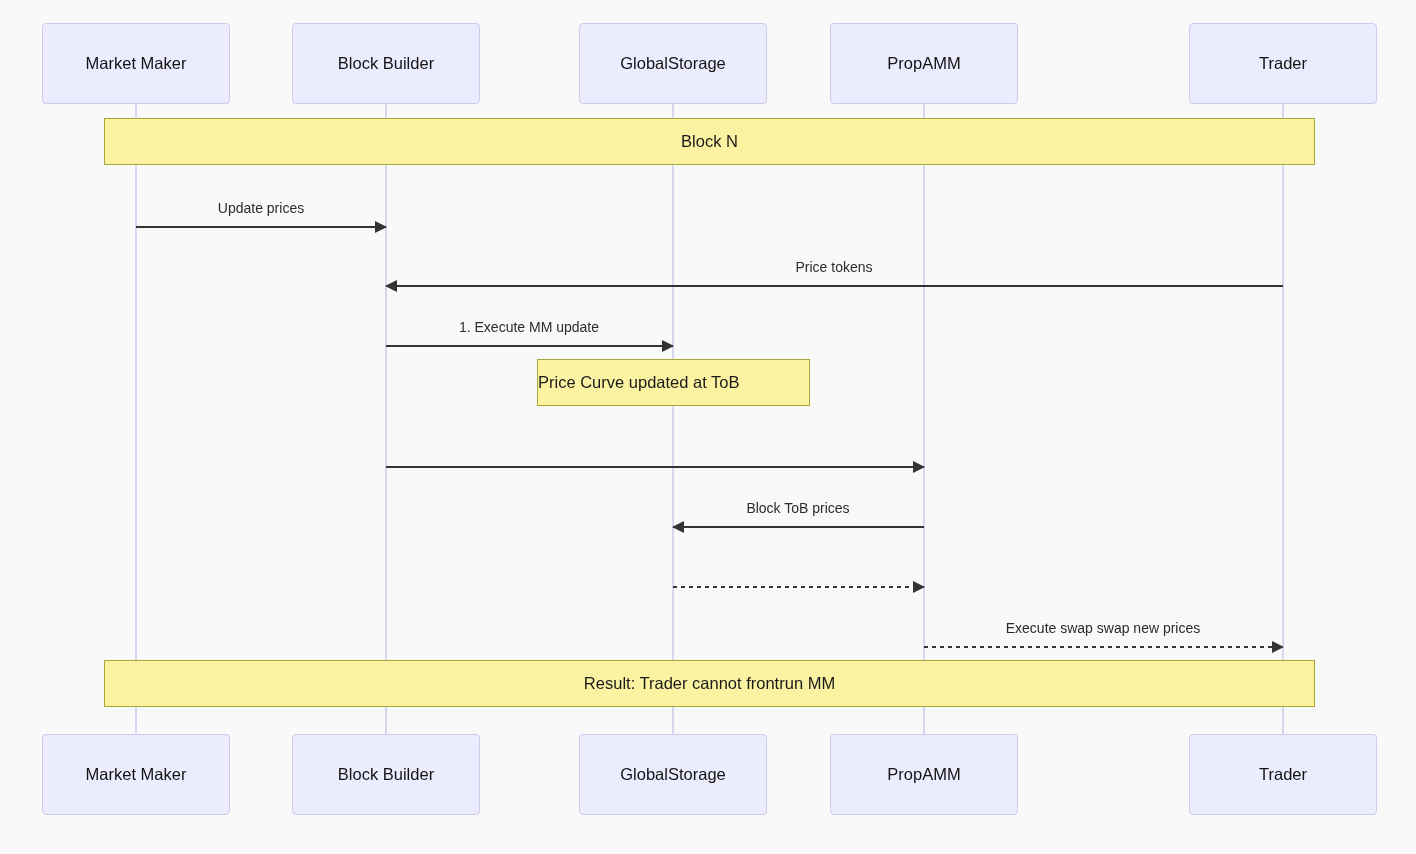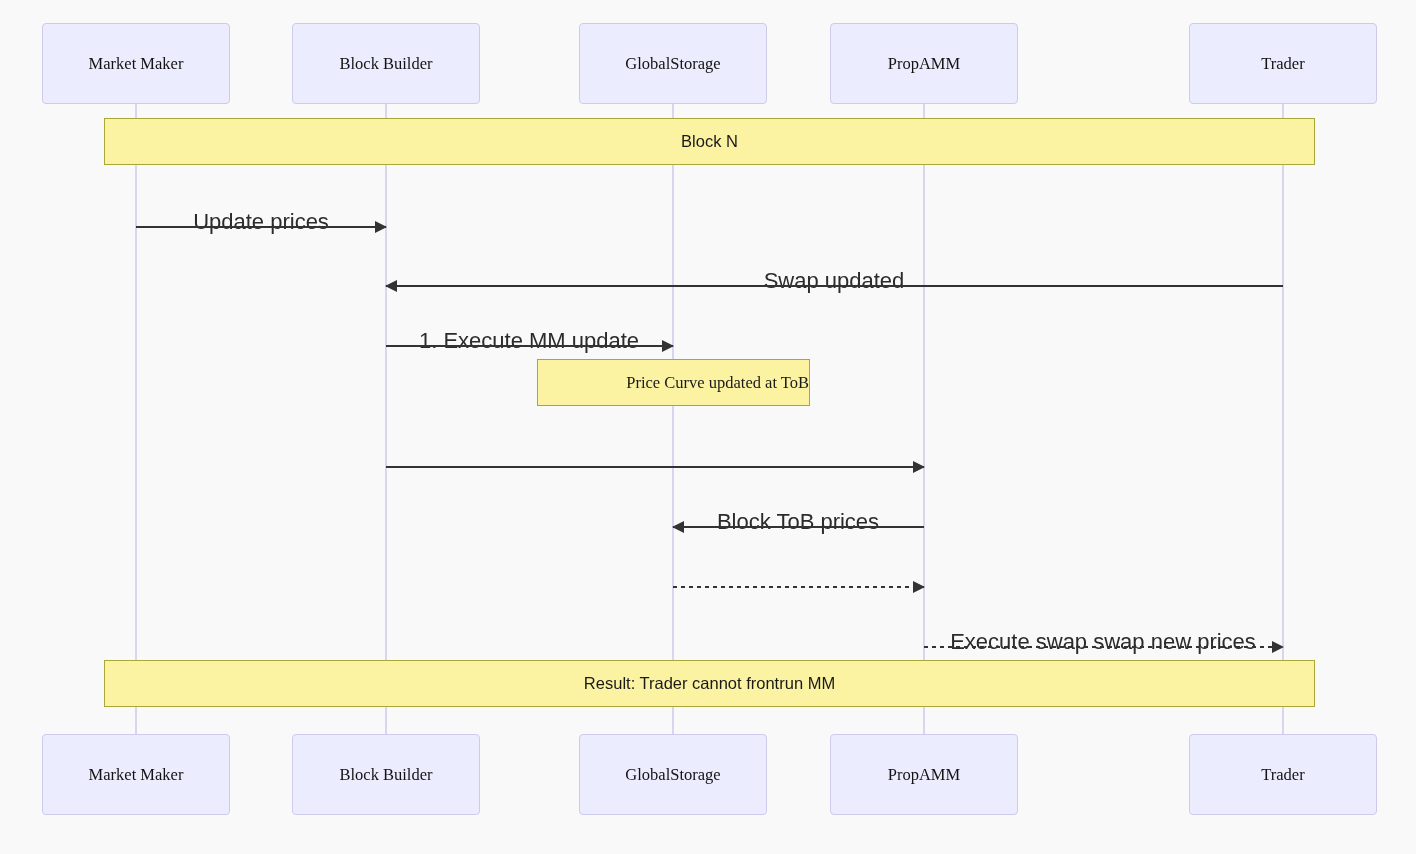--- a/index.html
+++ b/index.html
@@ -31,21 +31,20 @@
     background: #ececff;
     border: 1px solid #cfc9ec;
     border-radius: 4px;
     display: flex;
     align-items: center;
     justify-content: center;
     font-size: 16.5px;
     color: #131313;
     z-index: 5;
     box-sizing: border-box;
-    font-family: Liberation Serif, serif;
   }
   
   .band {
     position: absolute;
     left: 104px;
     width: 1211px;
     height: 47px;
     background: #fbf3a2;
     border: 1px solid #a8a839;
     display: flex;
@@ -60,39 +59,37 @@
   .note {
     position: absolute;
     left: 537px;
     top: 359px;
     width: 273px;
     height: 47px;
     background: #fbf3a2;
     border: 1px solid #a8a839;
     display: flex;
     align-items: center;
-    justify-content: flex-end;
+    justify-content: flex-start;
     font-size: 16.5px;
     color: #1a1a1a;
     z-index: 4;
     box-sizing: border-box;
-    font-family: Liberation Serif, serif;
   }
   
   .msg-label {
     position: absolute;
     width: 400px;
     height: 24px;
     line-height: 24px;
     text-align: center;
-    font-size: 22px;
+    font-size: 14px;
     color: #2b2b2b;
     z-index: 3;
     white-space: nowrap;
-    margin-top: 14px;
   }
   .msg-line {
     position: absolute;
     height: 2px;
     background: #333333;
     z-index: 3;
   }
   .msg-line.dashed {
     background: repeating-linear-gradient(90deg, #333333 0 4px, transparent 4px 8px);
   }
@@ -123,21 +120,21 @@
   </div>
   <div class="band" style="top:660px">
     <span>Result: Trader cannot frontrun MM</span>
   </div>
 
   <div class="msg-label" style="left:61px; top:196px">Update prices</div>
   <div class="msg-line" style="left:136px; top:226px; width:250px">
     <i class="head right"></i>
   </div>
 
-  <div class="msg-label" style="left:634px; top:255px">Swap updated</div>
+  <div class="msg-label" style="left:634px; top:255px">Price tokens</div>
   <div class="msg-line" style="left:386px; top:285px; width:897px">
     <i class="head left"></i>
   </div>
 
   <div class="msg-label" style="left:329px; top:315px">1. Execute MM update</div>
   <div class="msg-line" style="left:386px; top:345px; width:287px">
     <i class="head right"></i>
   </div>
 
   <div class="note">

